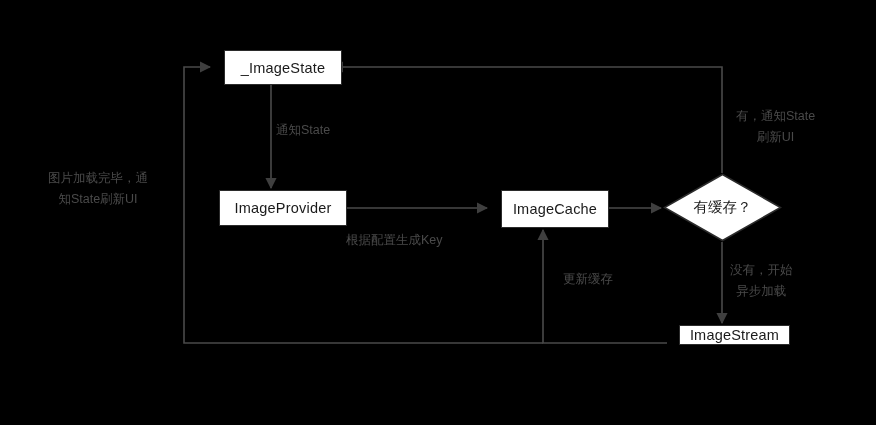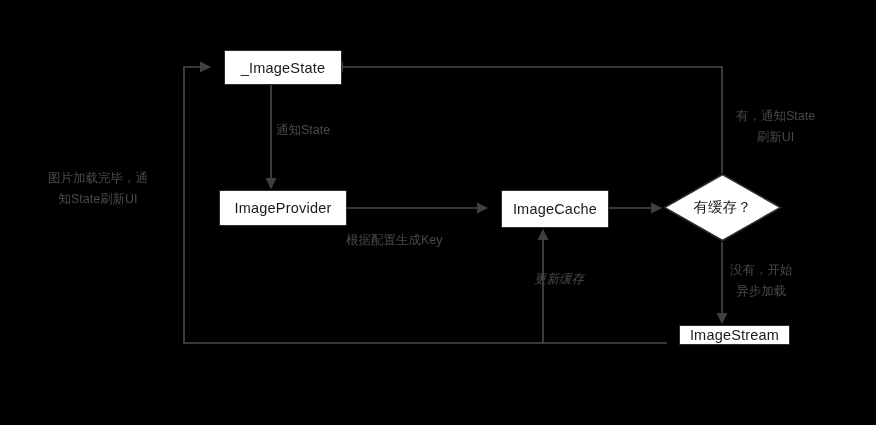--- a/index.html
+++ b/index.html
@@ -71,21 +71,21 @@
     position: absolute;
     color: #4a4a4a;
     font-size: 12.5px;
     line-height: 21px;
     white-space: pre-line;
   }
   .lbl-config   { left: 276px; top: 120px; }
   .lbl-genkey   { left: 346px; top: 218px; margin-top: 12px; }
   .lbl-hascache { left: 736px; top: 106px; text-align: center; }
   .lbl-nocache  { left: 730px; top: 260px; text-align: center; }
-  .lbl-update   { left: 534px; top: 269px; font-style: italic; }
+  .lbl-update   { left: 563px; top: 269px; }
   .lbl-loaded   { left: 48px;  top: 168px; text-align: center; }
 </style>
 </head>
 <body>
 
 <div id="canvas">
 
   <svg id="wires" viewBox="0 0 876 425" xmlns="http://www.w3.org/2000/svg">
     <defs>
       <marker id="arrow" viewBox="0 0 10 10" refX="9" refY="5" markerWidth="7" markerHeight="7" orient="auto-start-reverse">

